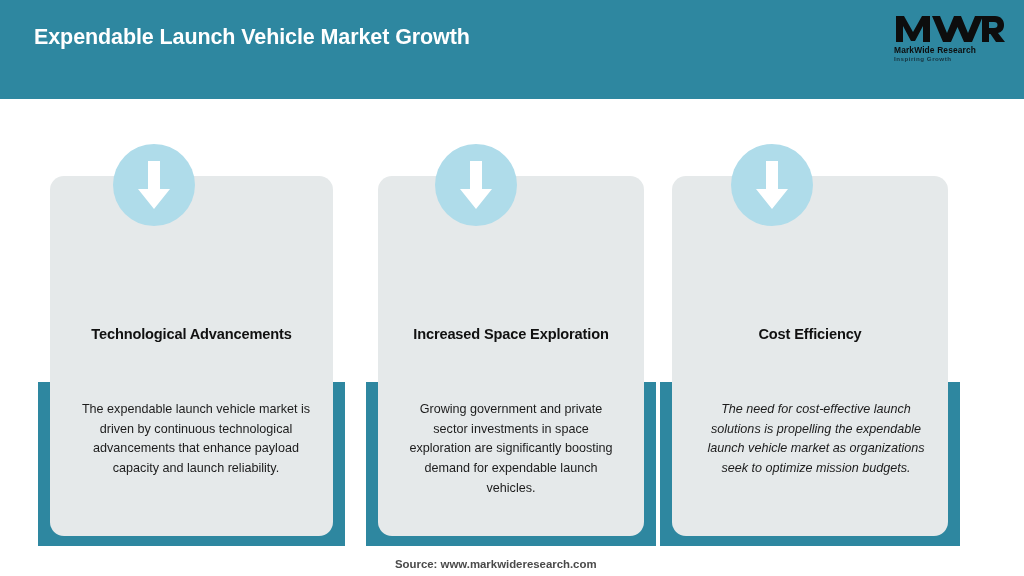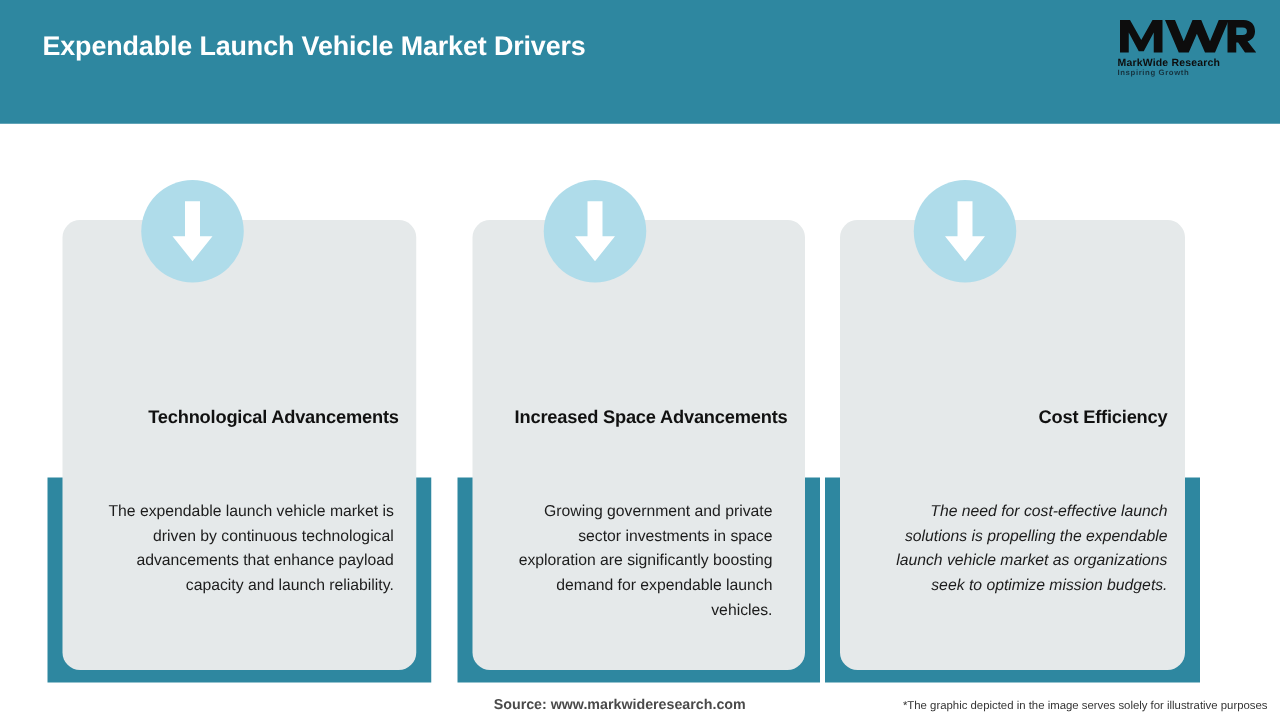--- a/index.html
+++ b/index.html
@@ -130,36 +130,36 @@
   .card-group.g1 .card-icon-circle { margin-left: -35px; }
   .card-group.g2 .card-icon-circle { margin-left: -38px; }
 
   .arrow-down-icon { display: block; }
 
   .card-heading {
     position: absolute;
     top: 150px;
     left: 14px;
     right: 14px;
-    text-align: right;
+    text-align: center;
     font-size: 14.6px;
     font-weight: bold;
     color: #111111;
     letter-spacing: -0.15px;
   }
 
   .card-text {
     position: absolute;
     top: 224px;
     left: 27px;
     right: 18px;
     font-size: 12.6px;
     line-height: 19.7px;
     color: #1c1c1c;
-    text-align: right;
+    text-align: center;
   }
   .g1 .card-text { left: 26px; right: 26px; }
   .g2 .card-text { left: 26px; right: 14px; font-style: italic; }
 
   
   .footer-source {
     position: absolute;
     left: 395px;
     top: 558px;
     font-size: 11.4px;
@@ -176,21 +176,21 @@
     color: #333333;
     white-space: nowrap;
   }
 </style>
 </head>
 <body>
 
 <div id="page">
 
   <div class="header-banner">
-    <div class="header-title">Expendable Launch Vehicle Market Drivers</div>
+    <div class="header-title">Expendable Launch Vehicle Market Growth</div>
 
     <div class="logo-block">
       <svg class="logo-mark" viewBox="0 0 112 32">
         <g fill="#0d0d0d">
           <path d="M2 30 L2 4 L10 4 L19 20 L28 4 L36 4 L36 30 L29 30 L29 14 L21 29 L17 29 L9 14 L9 30 Z"></path>
           <path d="M38 4 L46 4 L53 21 L60 4 L67 4 L74 21 L81 4 L89 4 L78 30 L70 30 L63.5 15 L57 30 L49 30 Z"></path>
           <path d="M88 30 L88 4 L101 4 C107 4 110 8 110 13 C110 17 108 20 104 21 L111 30 L102 30 L96.5 22 L95 22 L95 30 Z M95 10 L95 16 L100 16 C102.5 16 103.5 15 103.5 13 C103.5 11 102.5 10 100 10 Z"></path>
         </g>
       </svg>
       <span class="logo-name">MarkWide Research</span>
@@ -209,21 +209,21 @@
       <div class="card-icon-circle">
         <svg class="arrow-down-icon" width="40" height="52" viewBox="0 0 40 52">
           <path d="M14 2 L26 2 L26 30 L36 30 L20 50 L4 30 L14 30 Z" fill="#ffffff"></path>
         </svg>
       </div>
     </div>
 
     <div class="card-group g1">
       <div class="card-backing"></div>
       <div class="card-body">
-        <div class="card-heading">Increased Space Advancements</div>
+        <div class="card-heading">Increased Space Exploration</div>
         <div class="card-text">Growing government and private sector investments in space exploration are significantly boosting demand for expendable launch vehicles.</div>
       </div>
       <div class="card-icon-circle">
         <svg class="arrow-down-icon" width="40" height="52" viewBox="0 0 40 52">
           <path d="M14 2 L26 2 L26 30 L36 30 L20 50 L4 30 L14 30 Z" fill="#ffffff"></path>
         </svg>
       </div>
     </div>
 
     <div class="card-group g2">
@@ -236,15 +236,14 @@
         <svg class="arrow-down-icon" width="40" height="52" viewBox="0 0 40 52">
           <path d="M14 2 L26 2 L26 30 L36 30 L20 50 L4 30 L14 30 Z" fill="#ffffff"></path>
         </svg>
       </div>
     </div>
 
   </div>
 
   <div class="footer-source">Source: www.markwideresearch.com</div>
 
-  <div class="footer-disclaimer">*The graphic depicted in the image serves solely for illustrative purposes</div>
 
 </div>
 
 </body></html>

